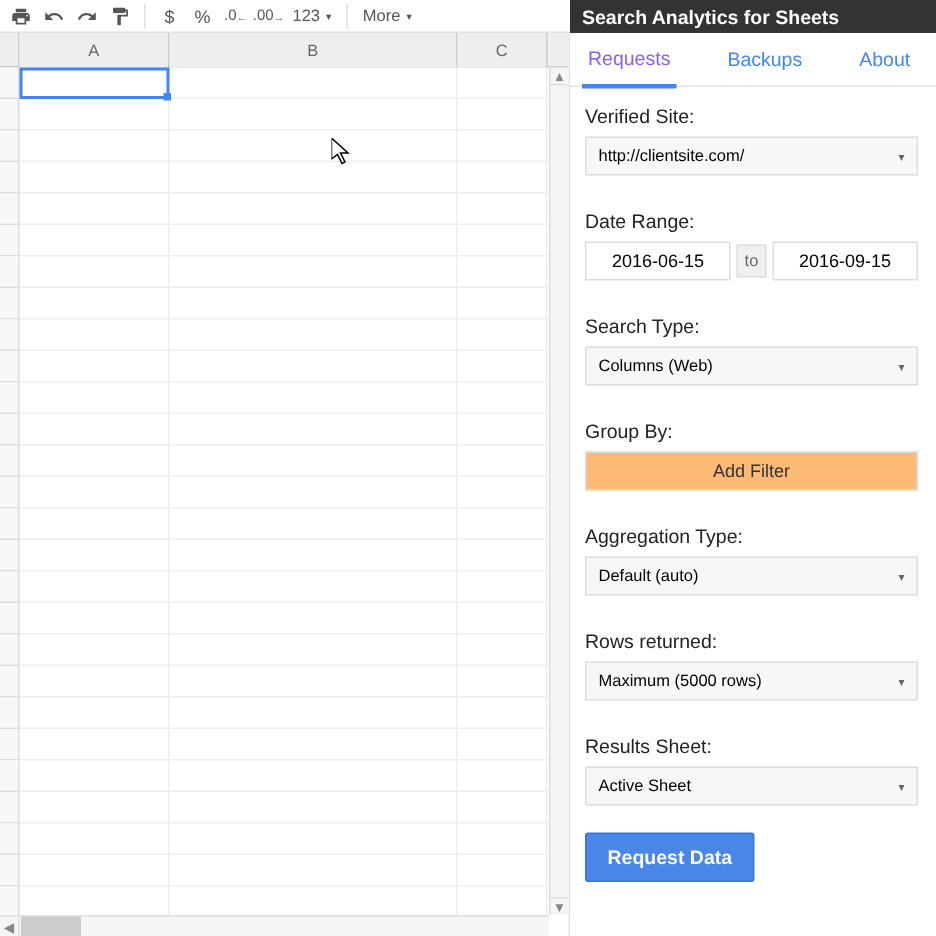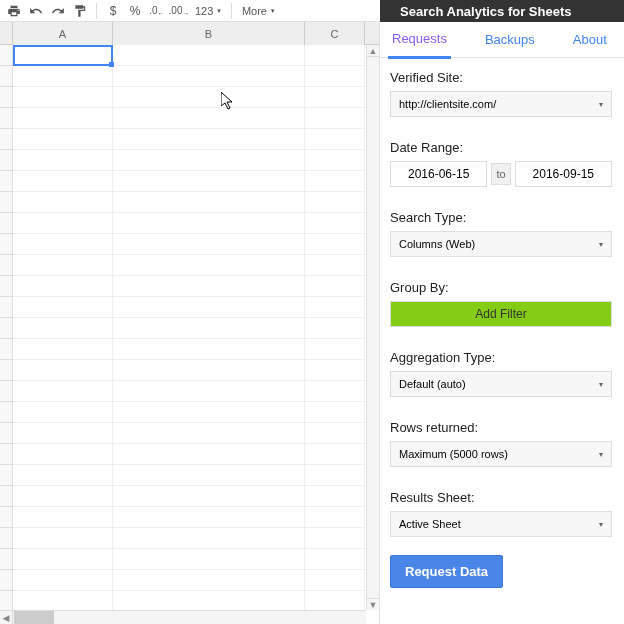--- a/index.html
+++ b/index.html
@@ -128,21 +128,21 @@
     flex: 1;
     display: flex;
     flex-direction: column;
     background: #fff;
   }
   .panel-header {
     background: #333;
     color: #fff;
     font-weight: bold;
     font-size: 13px;
-    padding: 6px 20px;
+    padding: 6px 8px;
     height: 22px;
     display: flex;
     align-items: center;
     margin-top: -22px;
     position: relative;
     z-index: 10;
   }
   .tabs {
     display: flex;
     height: 36px;
@@ -221,21 +221,21 @@
     font-size: 12px;
     padding: 0 8px;
     color: #999;
     display: flex;
     align-items: center;
   }
   .btn-outline {
     width: 100%;
     height: 26px;
     border: 1px solid #ddd;
-    background: #84cc16;
+    background: #fdba74;
     font-size: 12px;
     display: flex;
     align-items: center;
     justify-content: center;
     cursor: pointer;
     color: #333;
   }
   .warning {
     font-size: 11px;
     color: #c0504d;

